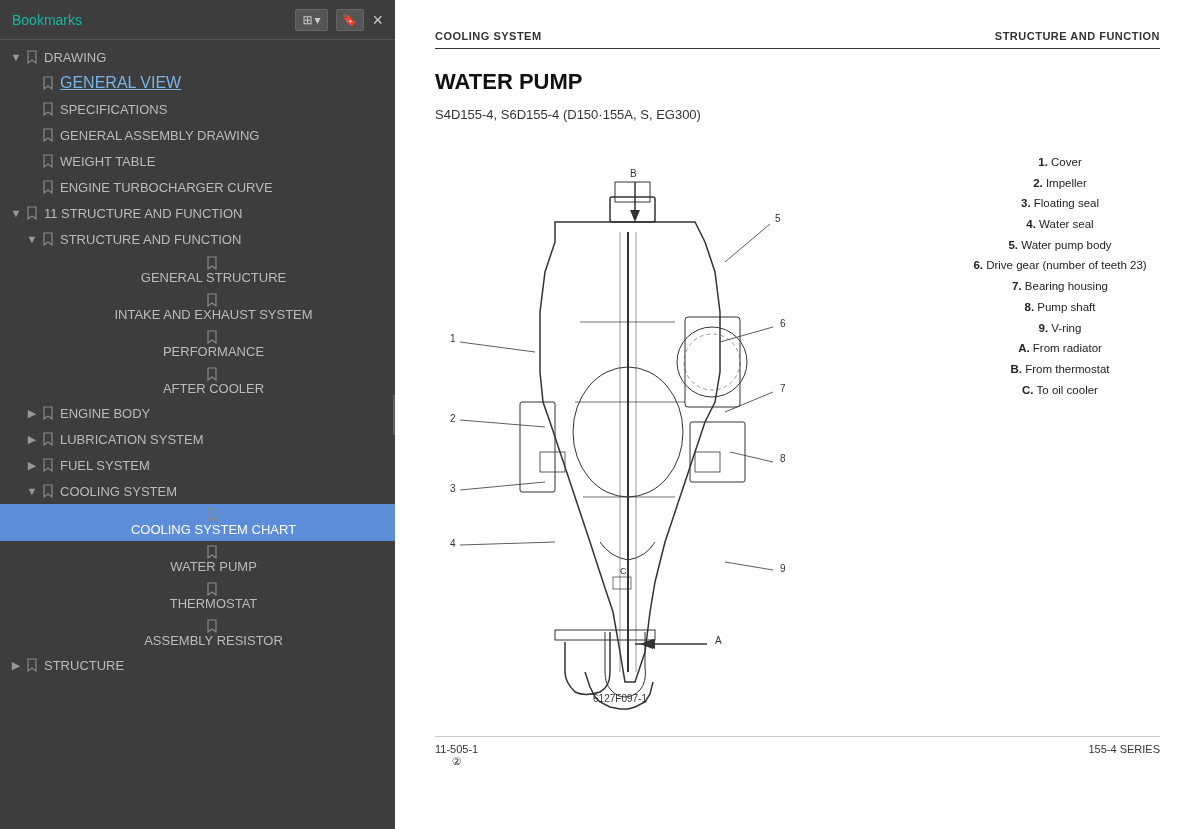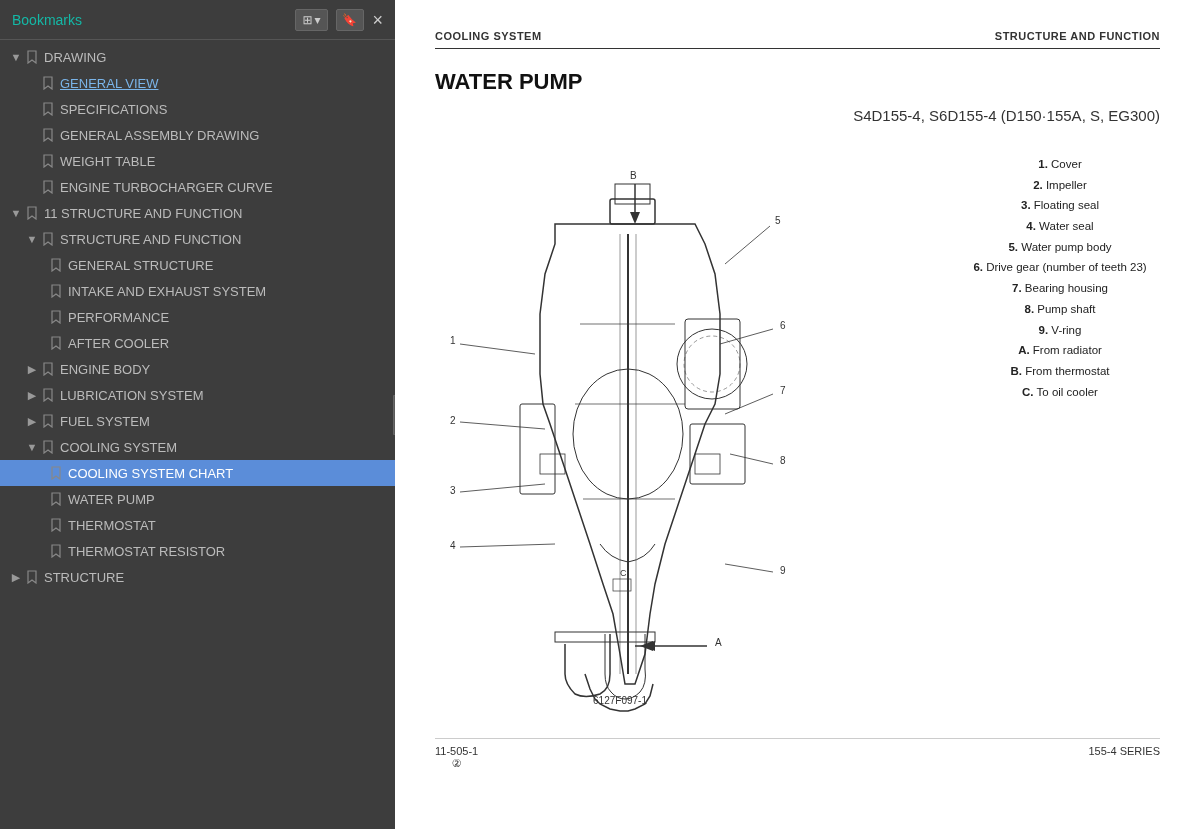--- a/index.html
+++ b/index.html
@@ -107,27 +107,27 @@
 
     .bm-item .label {
       flex: 1;
       overflow: hidden;
       text-overflow: ellipsis;
     }
 
     .bm-item .label a {
       color: #7ab4e8;
       text-decoration: underline;
-      font-size: 13px;
+      font-size: 16px;
     }
 
     
     .indent-0 { padding-left: 8px; }
     .indent-1 { padding-left: 24px; }
-    .indent-2 { padding-left: 32px; }
+    .indent-2 { padding-left: 40px; flex-direction: column; }
 
     
     #sidebar-collapse {
       position: absolute;
       right: -14px;
       top: 50%;
       transform: translateY(-50%);
       width: 16px;
       height: 40px;
       background: #5a5a5a;
@@ -175,24 +175,23 @@
     }
 
     .doc-title {
       font-size: 22px;
       font-weight: bold;
       color: #111;
       margin-bottom: 12px;
     }
 
     .doc-subtitle {
-      font-size: 15px;
+      font-size: 13px;
       color: #333;
       margin-bottom: 20px;
-      text-align: right;
     }
 
     .doc-body {
       display: flex;
       gap: 20px;
     }
 
     .diagram-area {
       flex: 1;
     }
@@ -416,21 +415,21 @@
         </span>
         <span class="label">THERMOSTAT</span>
       </div>
       <div class="bm-item indent-2">
         <span class="arrow"></span>
         <span class="bookmark-icon">
           <svg width="12" height="14" viewBox="0 0 12 14">
             <path d="M2,1 L10,1 L10,13 L6,10 L2,13 Z" fill="none" stroke="#888" stroke-width="1.2"></path>
           </svg>
         </span>
-        <span class="label">THERMOSTAT RESISTOR</span>
+        <span class="label">ASSEMBLY RESISTOR</span>
       </div>
       <div class="bm-item indent-0">
         <span class="arrow">▶</span>
         <span class="bookmark-icon">
           <svg width="12" height="14" viewBox="0 0 12 14">
             <path d="M2,1 L10,1 L10,13 L6,10 L2,13 Z" fill="none" stroke="#888" stroke-width="1.2"></path>
           </svg>
         </span>
         <span class="label">STRUCTURE</span>
       </div>

